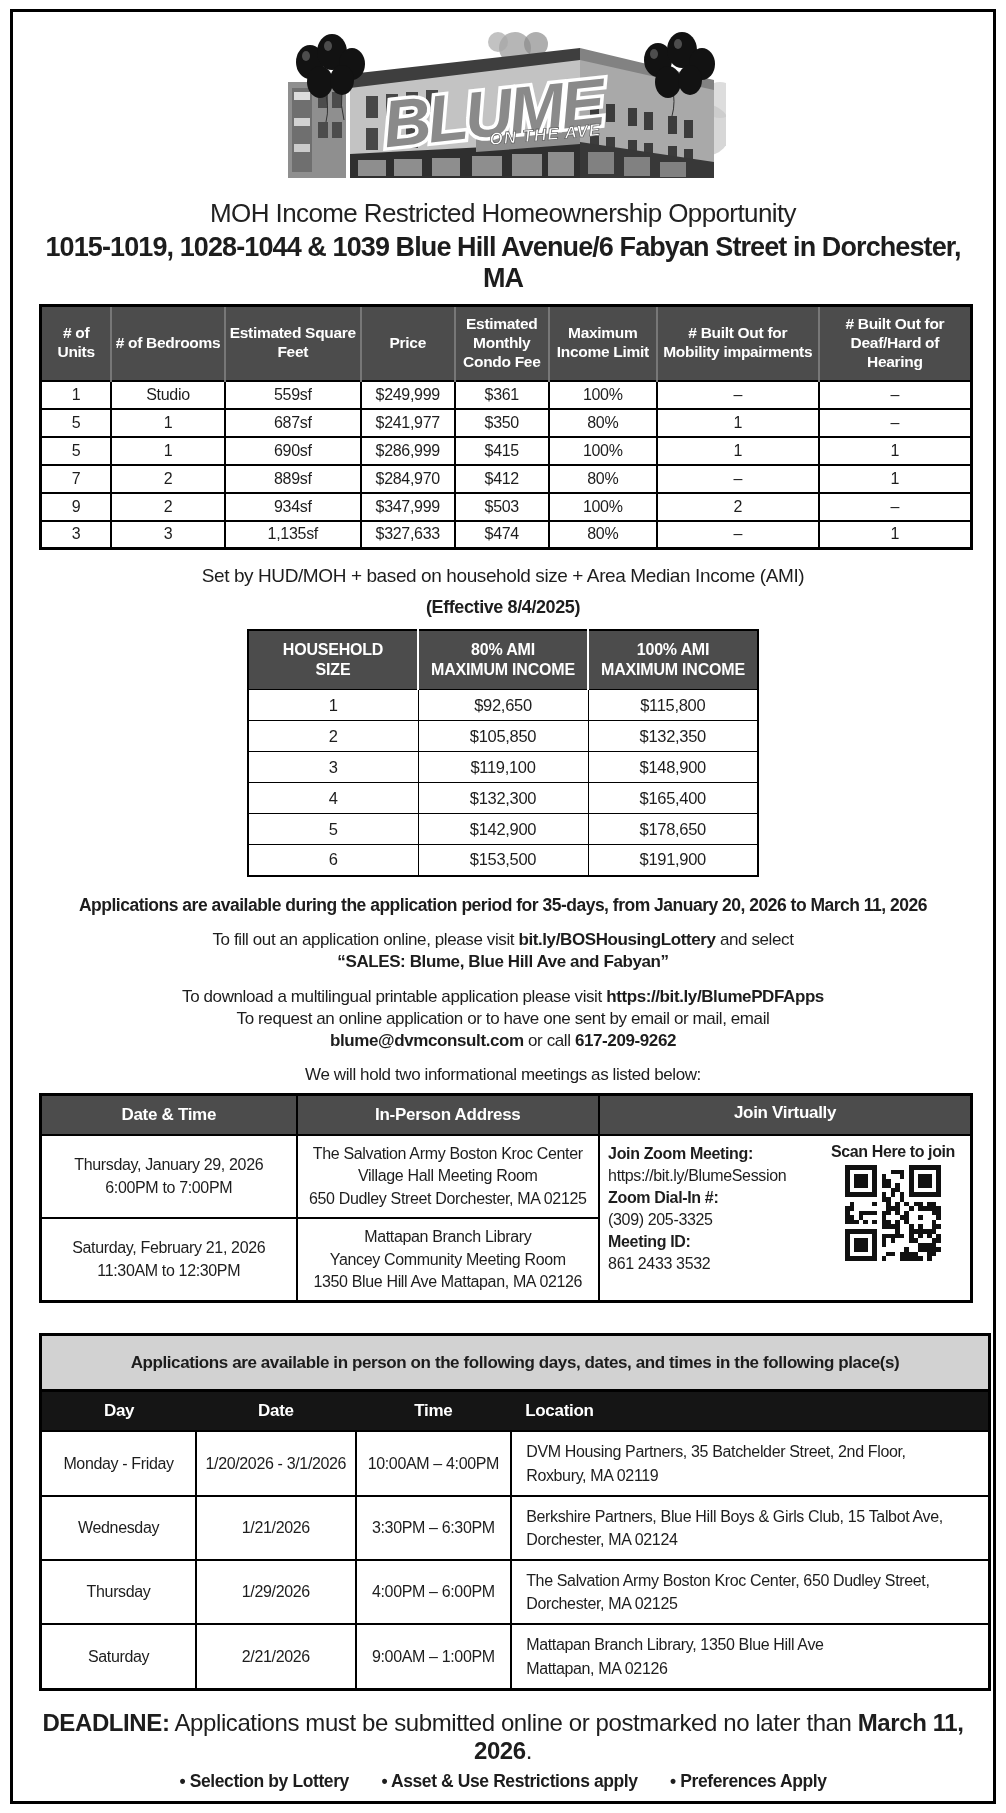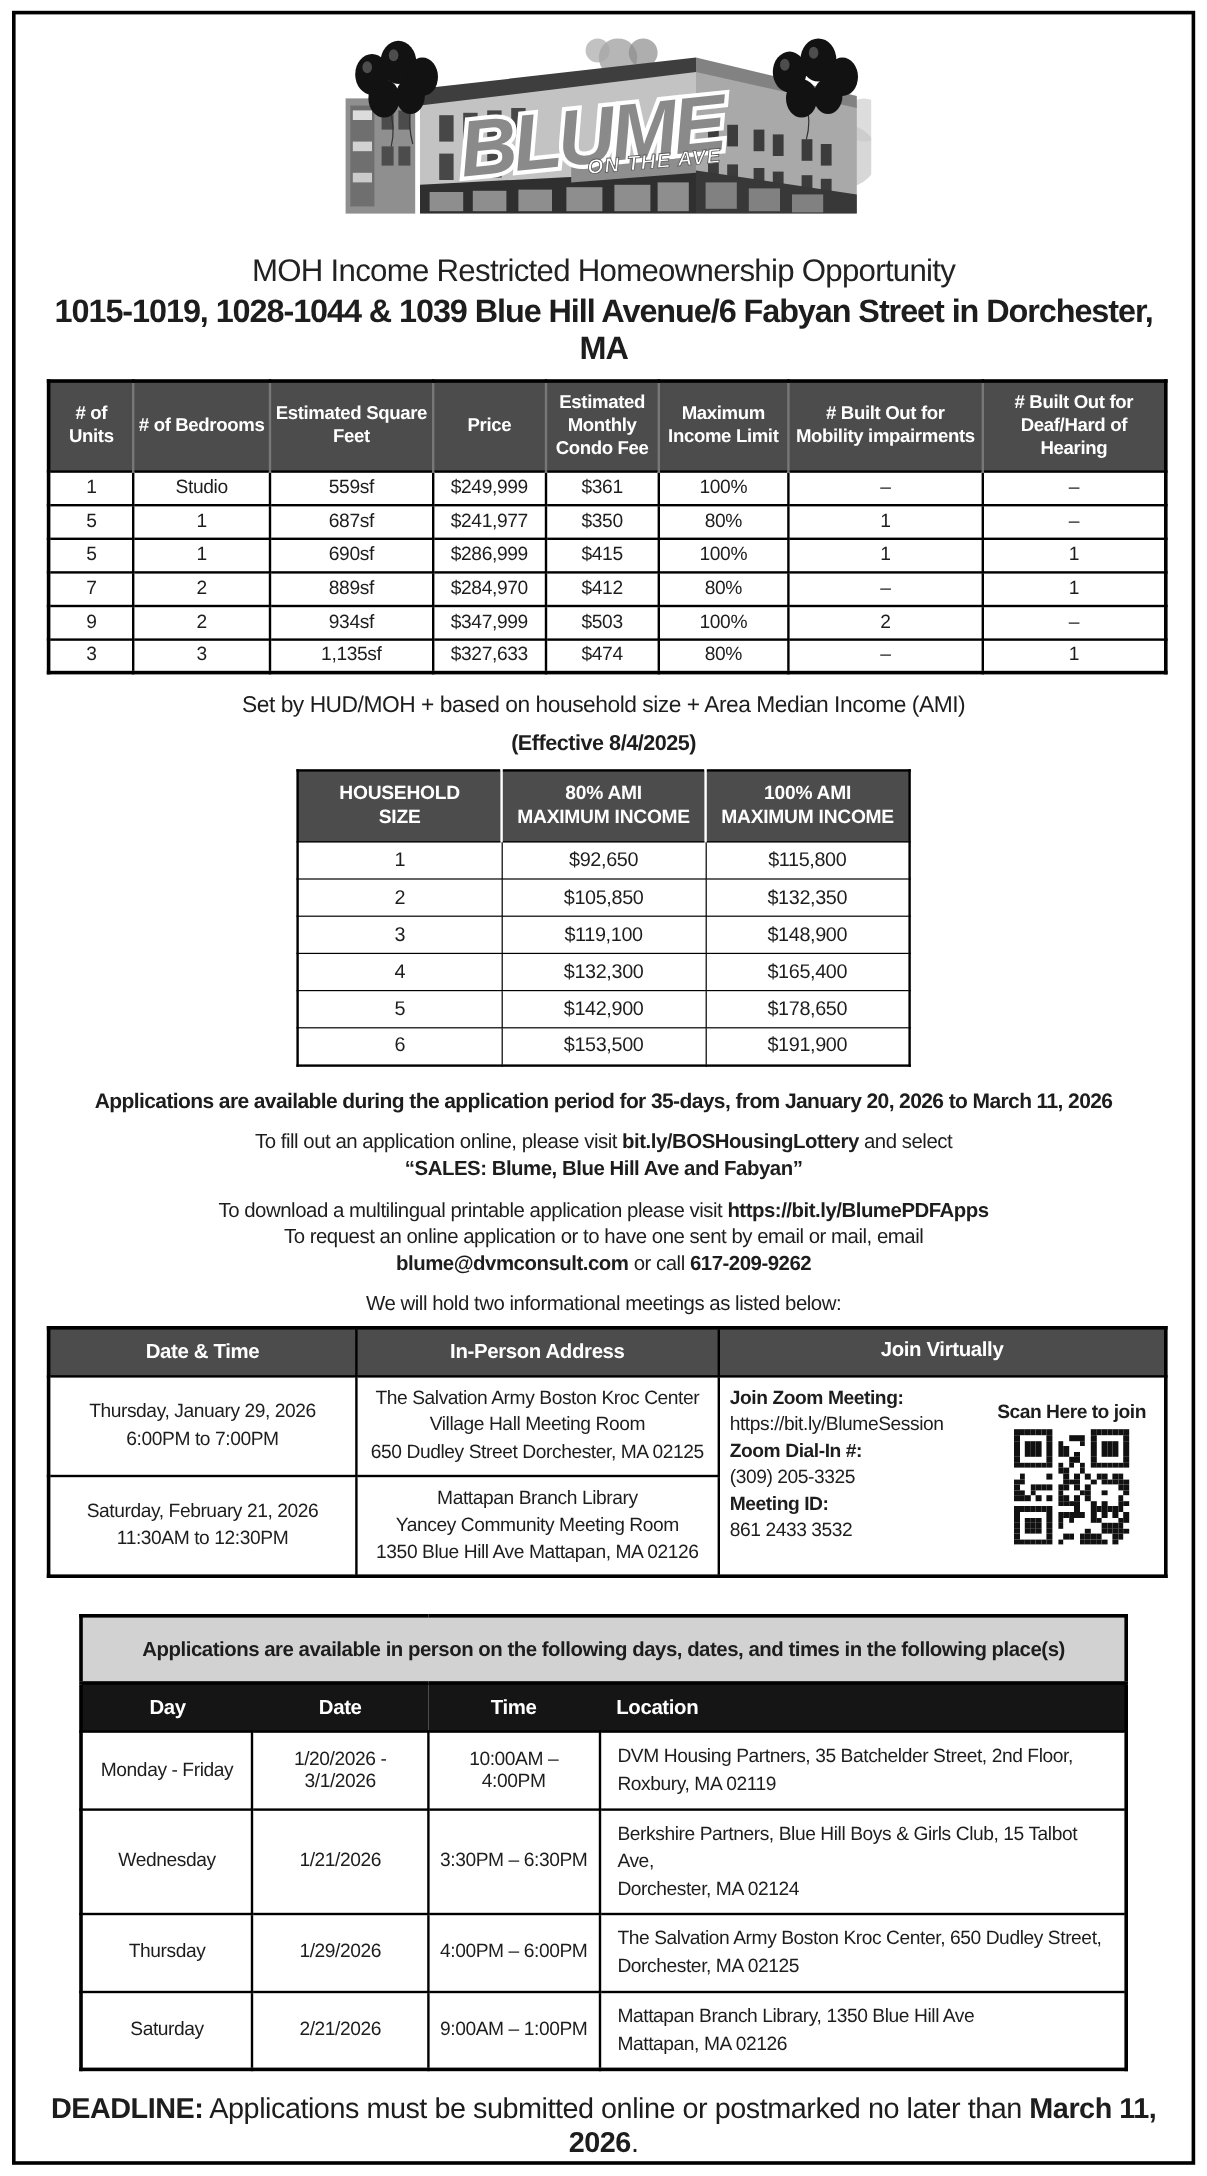--- a/index.html
+++ b/index.html
@@ -15,21 +15,21 @@
     display:flex; flex-direction:column;
   }
   .center { text-align:center; }
   .cond { letter-spacing:-0.4px; }
 
   
   .hero-wrap { display:flex; justify-content:center; margin-top:4px; }
   .hero { width:446px; height:152px; position:relative; }
 
   
-  .title1 { font-size:26px; font-weight:400; margin-top:28px; letter-spacing:-0.6px; color:#222; }
+  .title1 { font-size:26px; font-weight:400; margin-top:16px; letter-spacing:-0.6px; color:#222; }
   .title2 { font-size:27px; font-weight:700; margin-top:3px; letter-spacing:-0.9px; }
   .title3 { font-size:26px; font-weight:400; margin-top:3px; letter-spacing:-0.6px; color:#222; }
 
   
   table { border-collapse:collapse; }
   .units-table { width:934px; margin:10px auto 0 auto; border:3px solid #000; }
   .units-table th {
     background:#4c4c4c; color:#fff; font-weight:700; font-size:15.5px;
     padding:8px 3px; line-height:1.22; border:2px solid #777; border-top:none; border-bottom:none;
     letter-spacing:-0.3px;
@@ -65,30 +65,30 @@
   
   .meet-table { width:934px; margin:8px auto 0 auto; border:3px solid #000; }
   .meet-table th {
     background:#4c4c4c; color:#fff; font-size:17px; font-weight:700; padding:7px 4px;
     border:2px solid #000; letter-spacing:-0.3px;
   }
   .meet-table td { border:2px solid #000; font-size:16px; padding:7px 8px; letter-spacing:-0.35px; }
   .meet-table .dt { width:27.5%; text-align:center; line-height:1.4; }
   .meet-table .ad { width:32.5%; text-align:center; line-height:1.4; }
   .meet-table .virt { width:40%; vertical-align:top; }
-  .virt-flex { display:flex; gap:8px;align-items:flex-end; }
+  .virt-flex { display:flex; gap:8px; }
   .virt-left { flex:1 1 auto; line-height:1.38; font-size:16px; }
   .virt-right { width:138px; text-align:center; }
   .scan-label { font-weight:700; font-size:16px; margin-bottom:4px; letter-spacing:-0.4px; }
   .qr { width:96px; height:96px; margin:2px auto 0 auto; display:grid;
         grid-template-columns:repeat(21,1fr); grid-template-rows:repeat(21,1fr); background:#fff; }
   .qr div { background:transparent; } .qr div.on { background:#111; }
 
   
-  .inperson-table { width:874px; margin:30px auto 0 auto; border:3px solid #000; }
+  .inperson-table { width:952px; margin:30px auto 0 auto; border:3px solid #000; }
   .inperson-table .cap {
     background:#d2d2d2; font-weight:700; font-size:17px; text-align:center; padding:9px 6px;
     border-bottom:3px solid #000; letter-spacing:-0.4px;
   }
   .inperson-table th {
     background:#151515; color:#fff; font-size:17px; font-weight:700; padding:9px 6px;
     letter-spacing:-0.3px;
   }
   .inperson-table th.l, .inperson-table td.l { text-align:left; padding-left:14px; }
   .inperson-table td { border:2px solid #000; font-size:16px; text-align:center; padding:8px 6px; height:56px; letter-spacing:-0.35px; }

